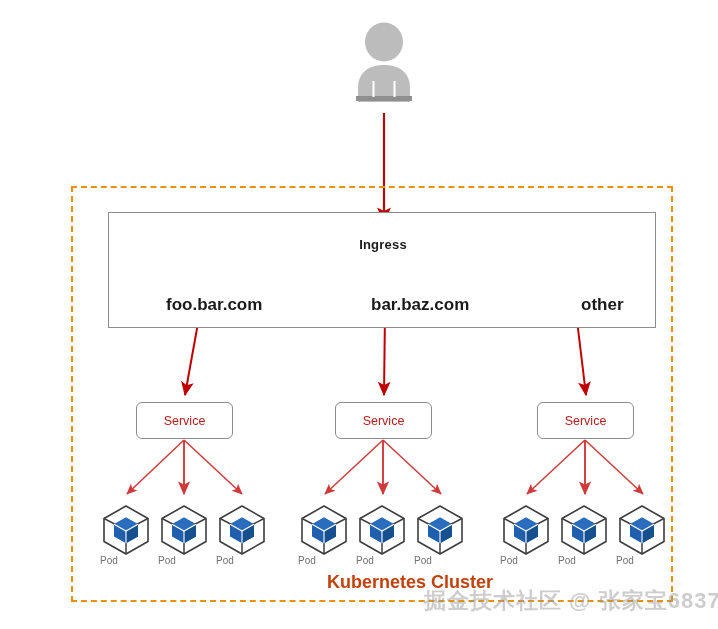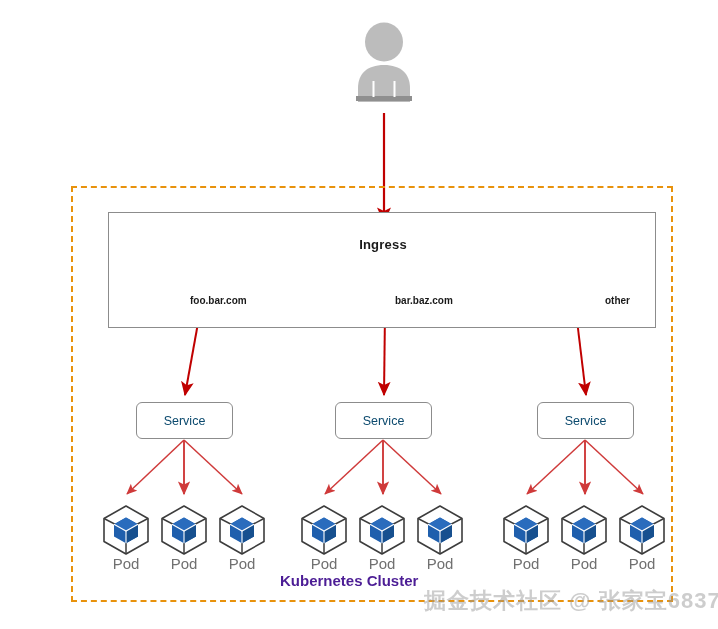--- a/index.html
+++ b/index.html
@@ -58,76 +58,75 @@
     width: 548px;
     text-align: center;
     font-size: 13px;
     font-weight: bold;
     color: #1a1a1a;
     letter-spacing: 0.2px;
   }
   .host-label {
     position: absolute;
     top: 82px;
-    font-size: 10px;
+    font-size: 17px;
     font-weight: bold;
     color: #1a1a1a;
     white-space: nowrap;
-    margin-left: 24px;
   }
   .host-0 { left: 57px; }
   .host-1 { left: 262px; }
   .host-2 { left: 472px; }
 
   
   .service-box {
     position: absolute;
     top: 402px;
     width: 97px;
     height: 37px;
     border: 1px solid #8c8c8c;
     border-radius: 6px;
     box-sizing: border-box;
     background: #ffffff;
     display: flex;
     align-items: center;
     justify-content: center;
     font-size: 12.5px;
-    color: #0c4a6e;
+    color: #b91c1c;
   }
   .service-0 { left: 136px; }
   .service-1 { left: 335px; }
   .service-2 { left: 537px; }
 
   
   .pod {
     position: absolute;
     width: 52px;
     height: 72px;
   }
   .pod-label {
     position: absolute;
     left: 0;
     top: 52px;
     width: 52px;
-    text-align: center;
-    font-size: 15px;
+    text-align: left;
+    font-size: 10px;
     color: #707070;
   }
 
   
   .cluster-caption {
     position: absolute;
     left: 280px;
     top: 572px;
     width: 260px;
-    text-align: left;
-    font-size: 15px;
-    font-weight: bold;
-    color: #4c1d95;
+    text-align: center;
+    font-size: 18px;
+    font-weight: bold;
+    color: #c2410c;
   }
 
   
   .watermark {
     position: absolute;
     left: 424px;
     top: 586px;
     font-size: 22px;
     font-weight: bold;
     color: rgba(150, 150, 150, 0.48);

